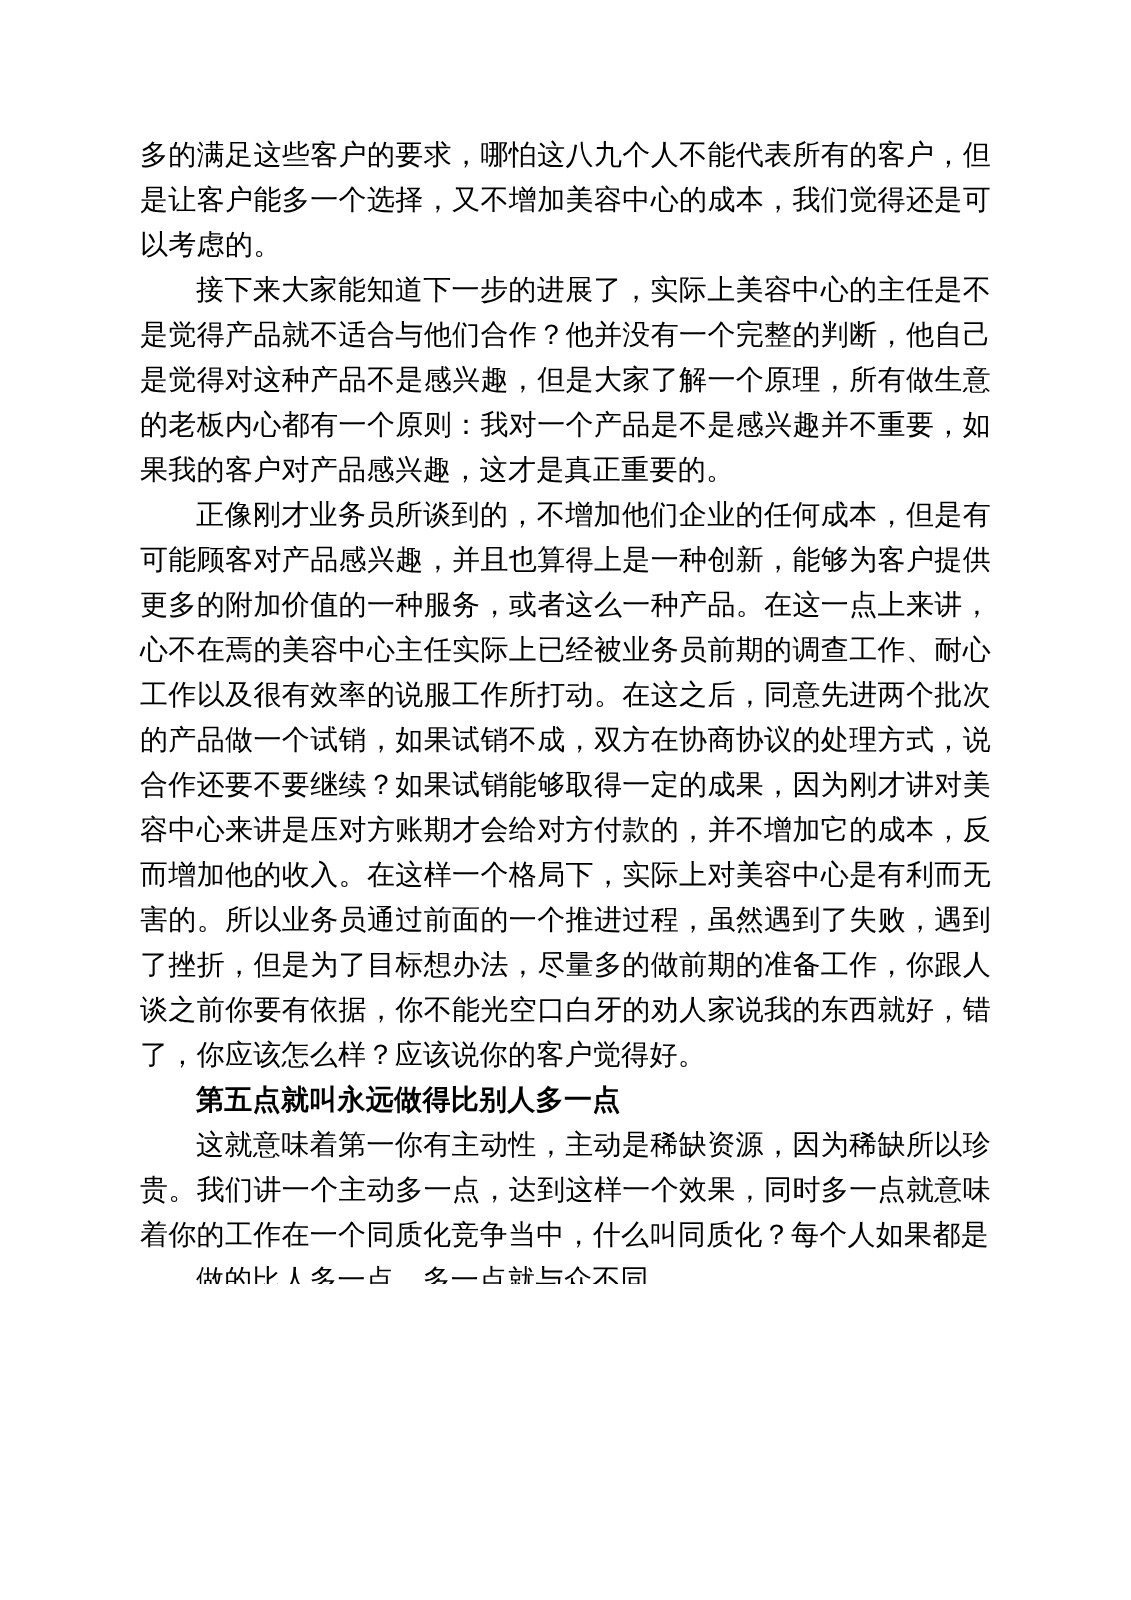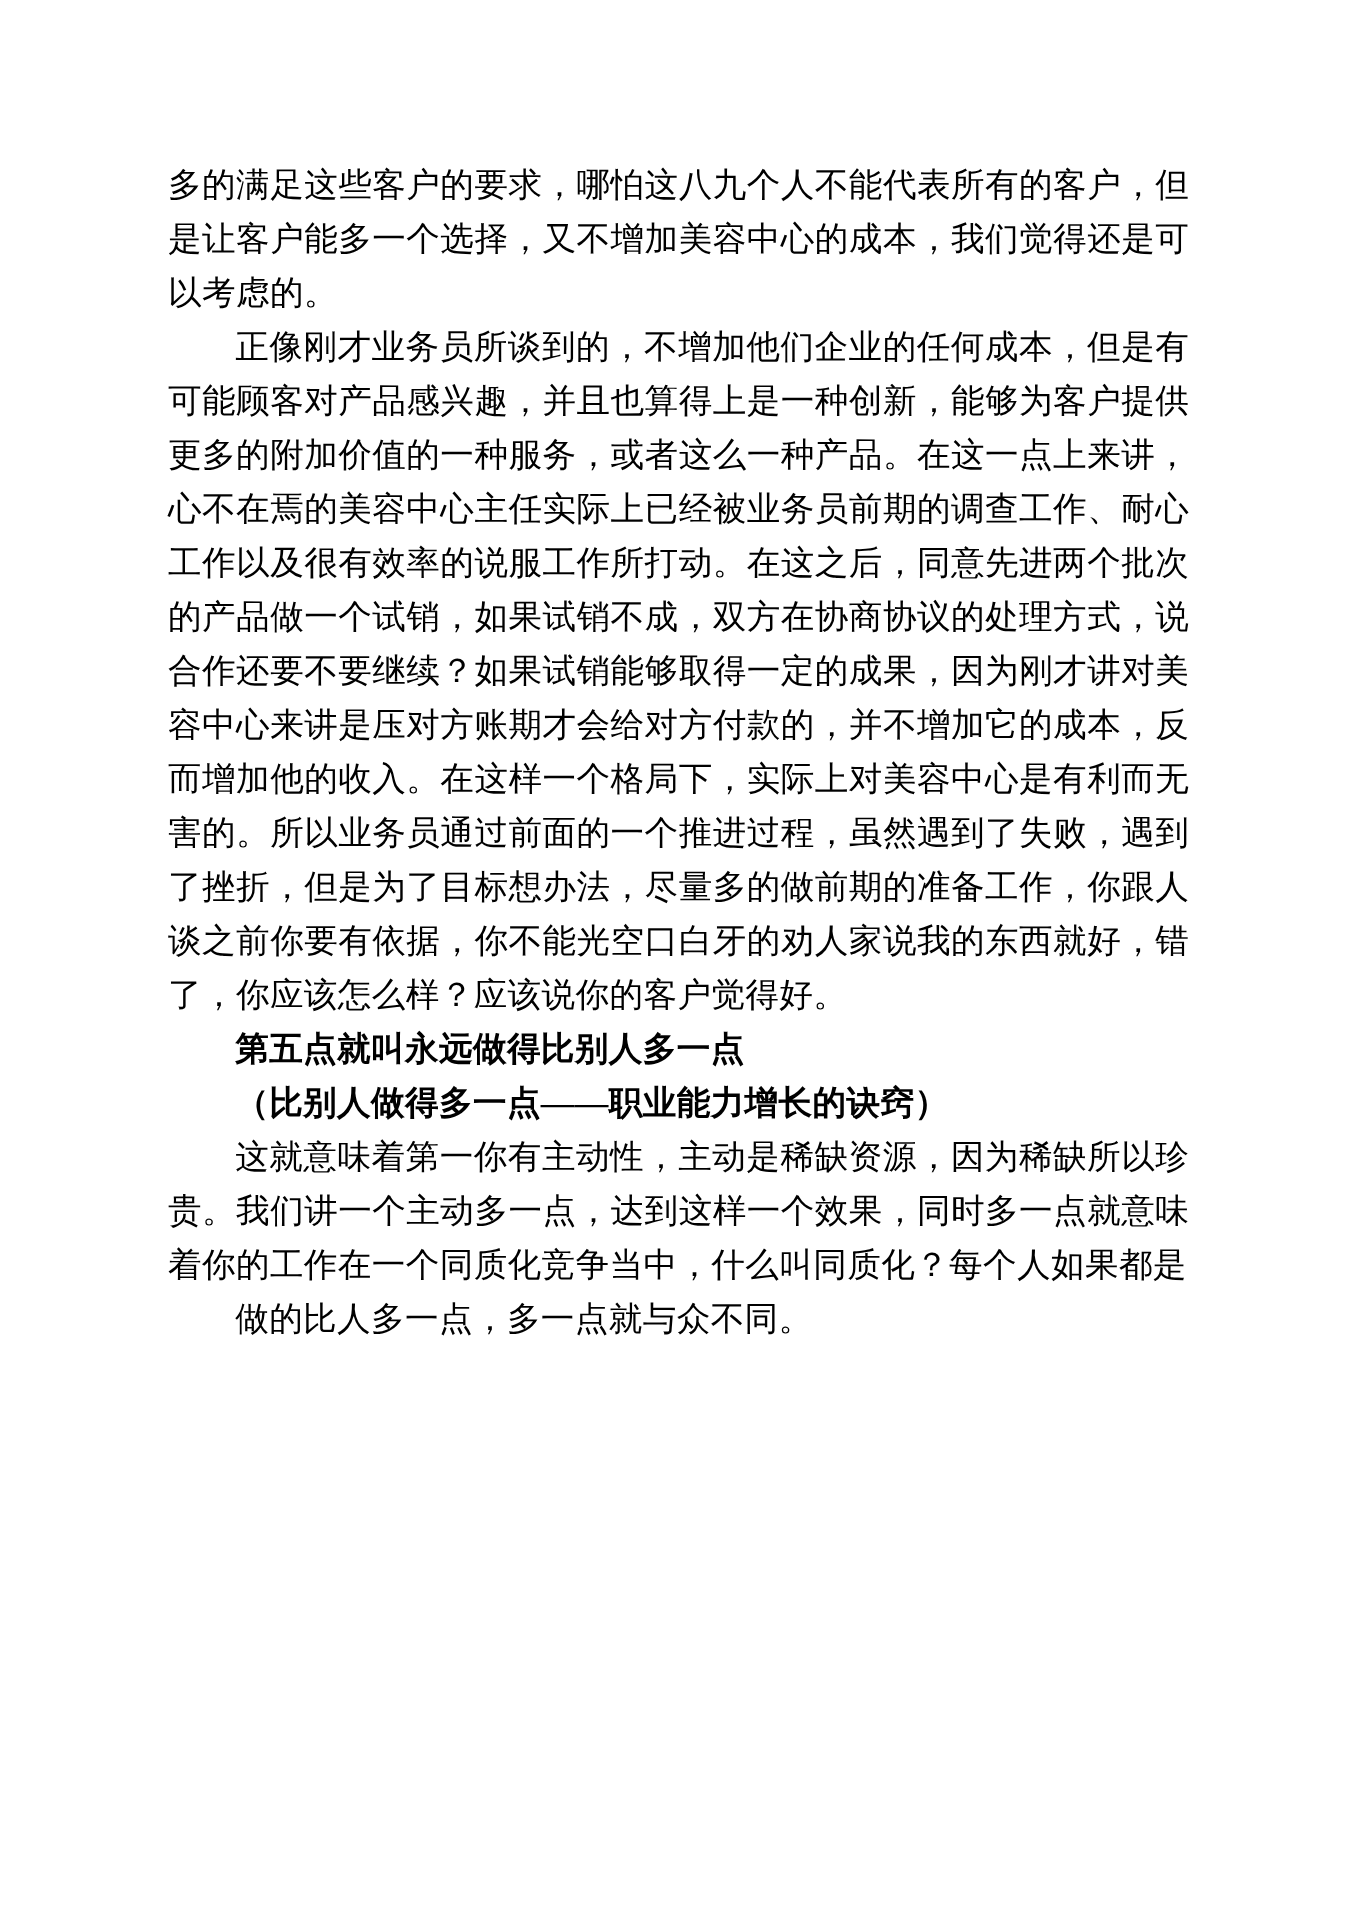--- a/index.html
+++ b/index.html
@@ -51,22 +51,22 @@
     font-family: "Liberation Serif", "DejaVu Serif", serif;
     color: #000000;
   }
 </style>
 </head>
 <body>
 
 <div class="page">
   <div class="content">
     <p>多的满足这些客户的要求，哪怕这八九个人不能代表所有的客户，但是让客户能多一个选择，又不增加美容中心的成本，我们觉得还是可以考虑的。</p>
+    <p class="para-indent">接下来大家能知道下一步的进展了，实际上美容中心的主任是不是觉得产品就不适合与他们合作？他并没有一个完整的判断，他自己是觉得对这种产品不是感兴趣，但是大家了解一个原理，所有做生意的老板内心都有一个原则：我对一个产品是不是感兴趣并不重要，如果我的客户对产品感兴趣，这才是真正重要的。</p>
     <p class="para-indent">正像刚才业务员所谈到的，不增加他们企业的任何成本，但是有可能顾客对产品感兴趣，并且也算得上是一种创新，能够为客户提供更多的附加价值的一种服务，或者这么一种产品。在这一点上来讲，心不在焉的美容中心主任实际上已经被业务员前期的调查工作、耐心工作以及很有效率的说服工作所打动。在这之后，同意先进两个批次的产品做一个试销，如果试销不成，双方在协商协议的处理方式，说合作还要不要继续？如果试销能够取得一定的成果，因为刚才讲对美容中心来讲是压对方账期才会给对方付款的，并不增加它的成本，反而增加他的收入。在这样一个格局下，实际上对美容中心是有利而无害的。所以业务员通过前面的一个推进过程，虽然遇到了失败，遇到了挫折，但是为了目标想办法，尽量多的做前期的准备工作，你跟人谈之前你要有依据，你不能光空口白牙的劝人家说我的东西就好，错了，你应该怎么样？应该说你的客户觉得好。</p>
     <p class="heading">第五点就叫永远做得比别人多一点</p>
-    <p class="heading">（比别人做得多一点——职业能力增长的诀窍）</p>
     <p class="para-indent">这就意味着第一你有主动性，主动是稀缺资源，因为稀缺所以珍贵。我们讲一个主动多一点，达到这样一个效果，同时多一点就意味着你的工作在一个同质化竞争当中，什么叫同质化？每个人如果都是</p>
     <p class="para-indent">做的比人多一点，多一点就与众不同。</p>
   </div>
   <div class="footer">
     <span>- 45 -</span>
   </div>
 </div>
 
 </body></html>

